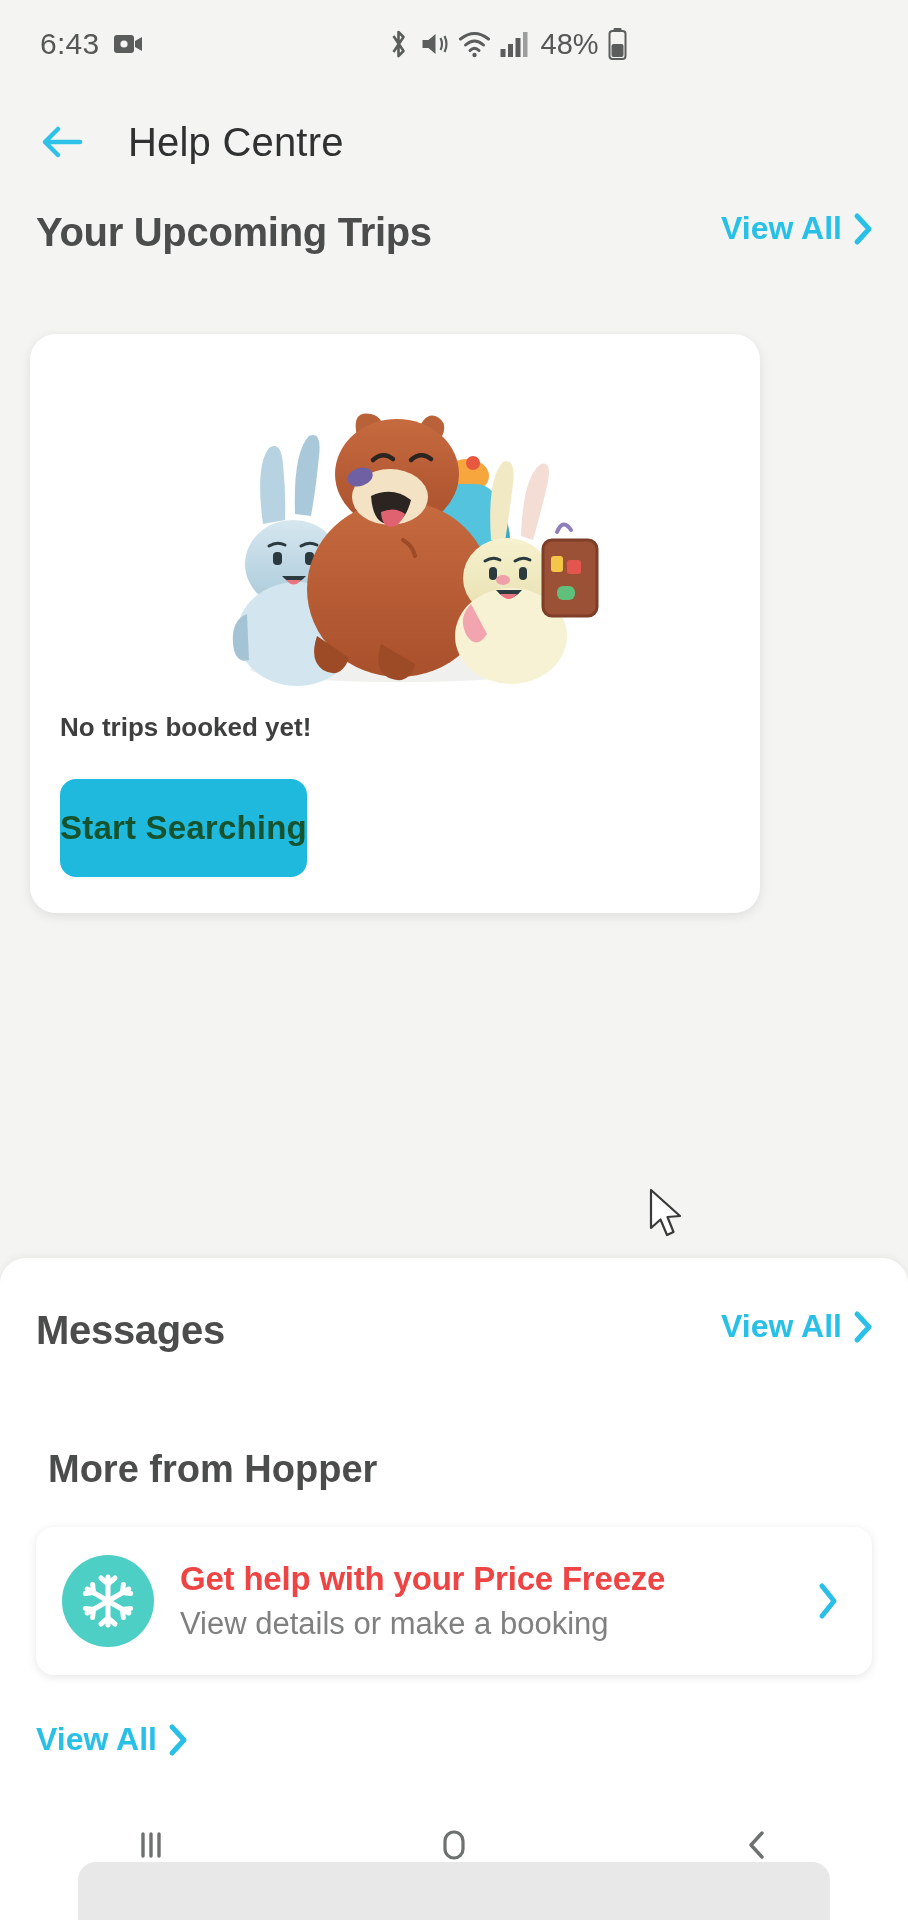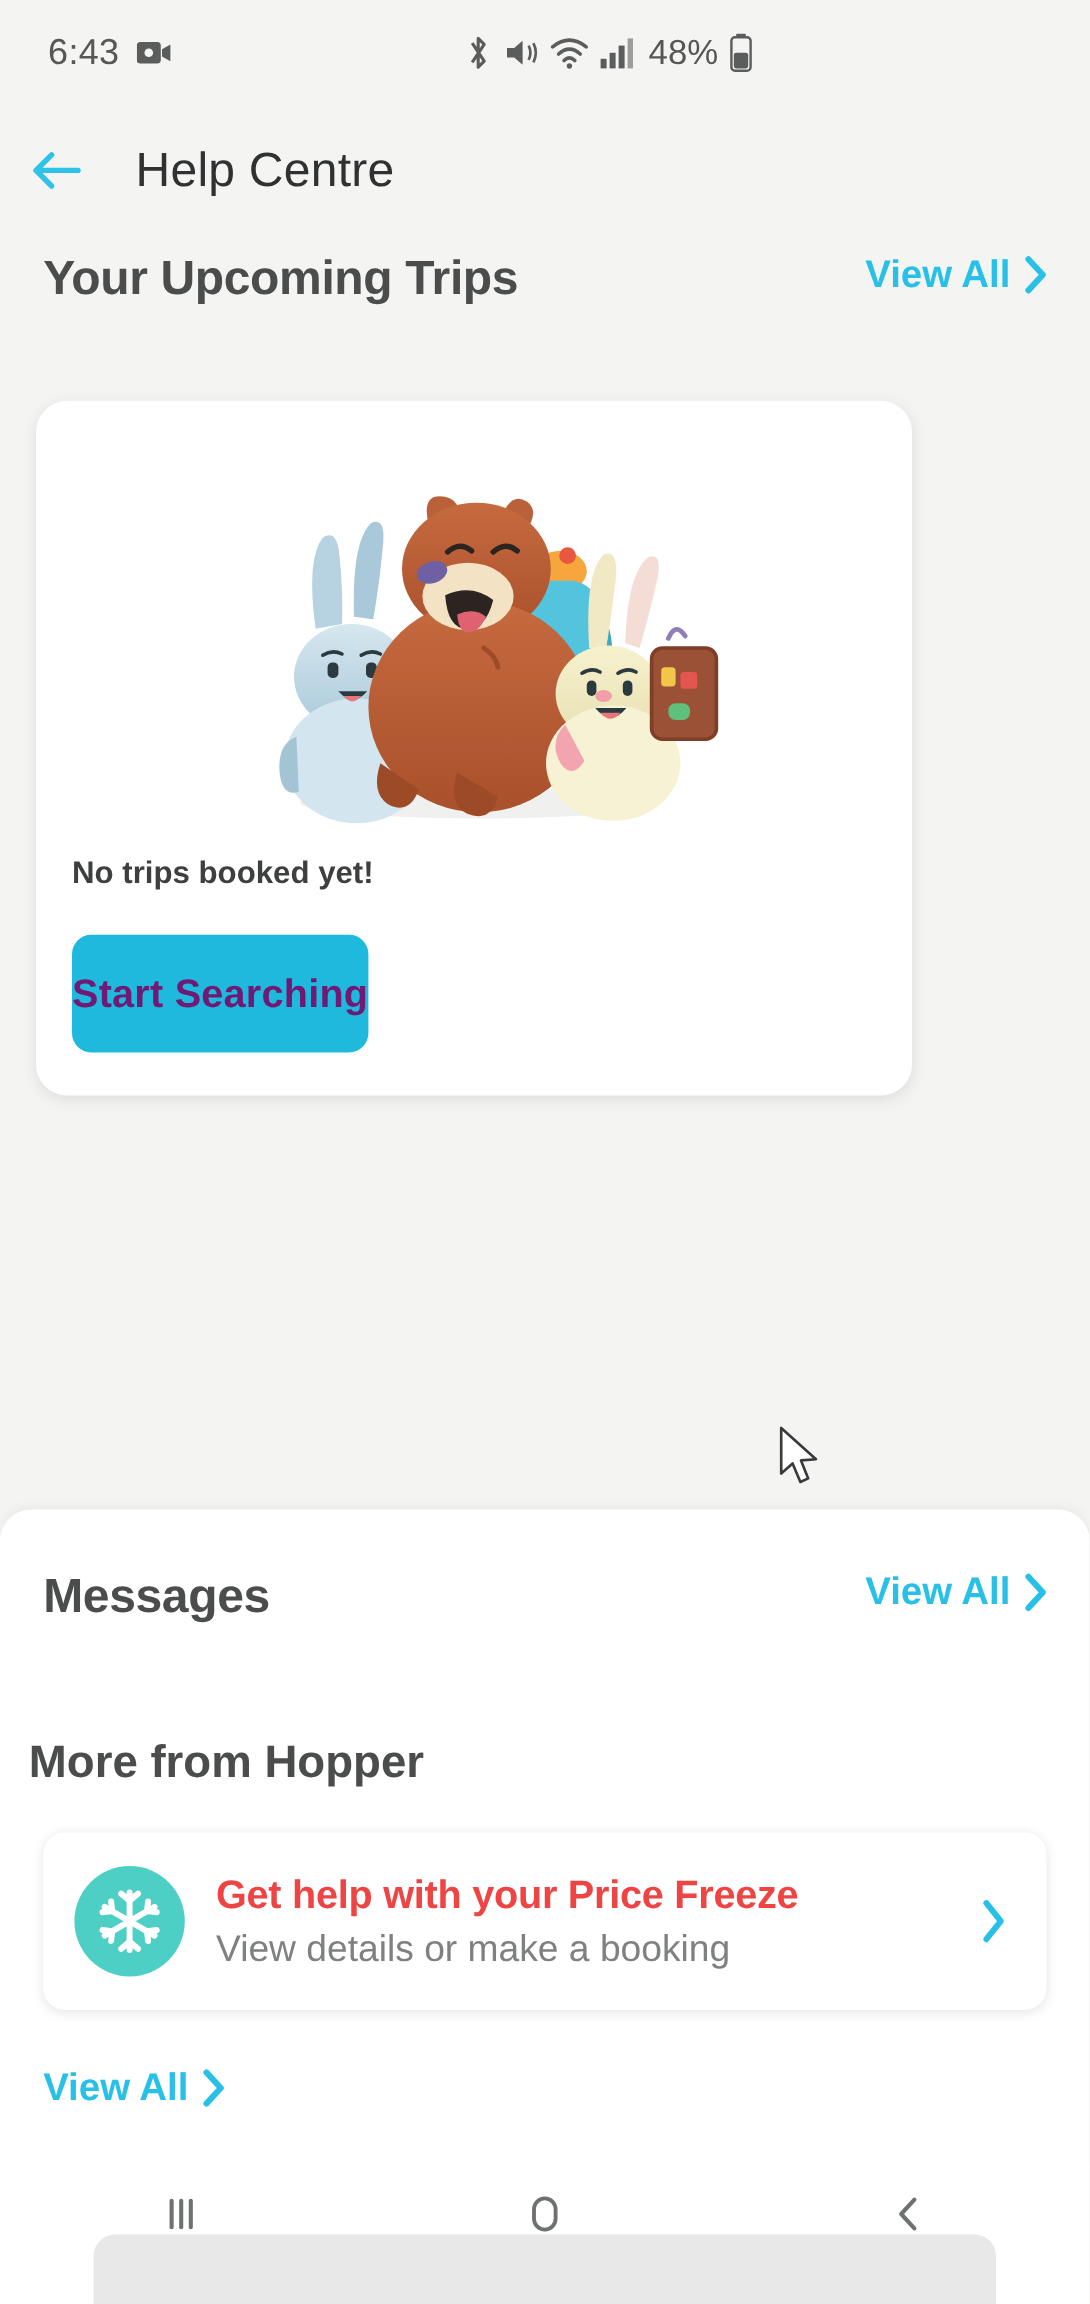--- a/index.html
+++ b/index.html
@@ -31,21 +31,21 @@
     display: flex; align-items: center; gap: 9px;
   }
   .sb-pct { font-size: 29px; color: #555856; margin-left: 4px; }
   .ico { display:inline-flex; align-items:center; justify-content:center; }
 
   
   .appbar {
     position: absolute; top: 88px; left: 0; right: 0;
     height: 108px;
     display: flex; align-items: center;
-    padding-left: 17px;
+    padding-left: 32px;
   }
   .back-btn {
     width: 60px; height: 60px;
     display: flex; align-items: center; justify-content: center;
     cursor: pointer;
   }
   .appbar-title {
     margin-left: 36px;
     font-size: 40px;
     color: #2f3231;
@@ -92,36 +92,36 @@
   .card-p {
     margin: 22px 30px 0 30px;
     font-size: 31px; color: #8b8e8d; line-height: 1.25;
   }
   .cta {
     display: block;
     margin: 36px 30px 0 30px;
     height: 98px;
     background: #1fb9dd;
     border: none; border-radius: 16px;
-    color: #701a75; font-size: 33px; font-weight: bold;
+    color: #14532d; font-size: 33px; font-weight: bold;
     font-family: "Liberation Sans", sans-serif;
     cursor: pointer;
     letter-spacing: .2px;
   }
 
   
   .sheet {
     position: absolute;
     top: 1258px; left: 0; right: 0; bottom: 0;
     background: #ffffff;
     border-radius: 26px 26px 0 0;
     box-shadow: 0 -2px 10px rgba(0,0,0,.05);
   }
   .msg-head { height: 96px; margin-top: 50px; }
-  .more-head { margin-top: 44px; padding: 0 24px; }
+  .more-head { margin-top: 44px; padding: 0 48px; }
   .more-title {
     font-size: 38px; font-weight: bold; color: #4a4d4b;
   }
 
   .pf-card {
     margin: 36px 36px 0 36px;
     background: #ffffff;
     border-radius: 18px;
     box-shadow: 0 2px 10px rgba(0,0,0,.10);
     padding: 28px 26px;

